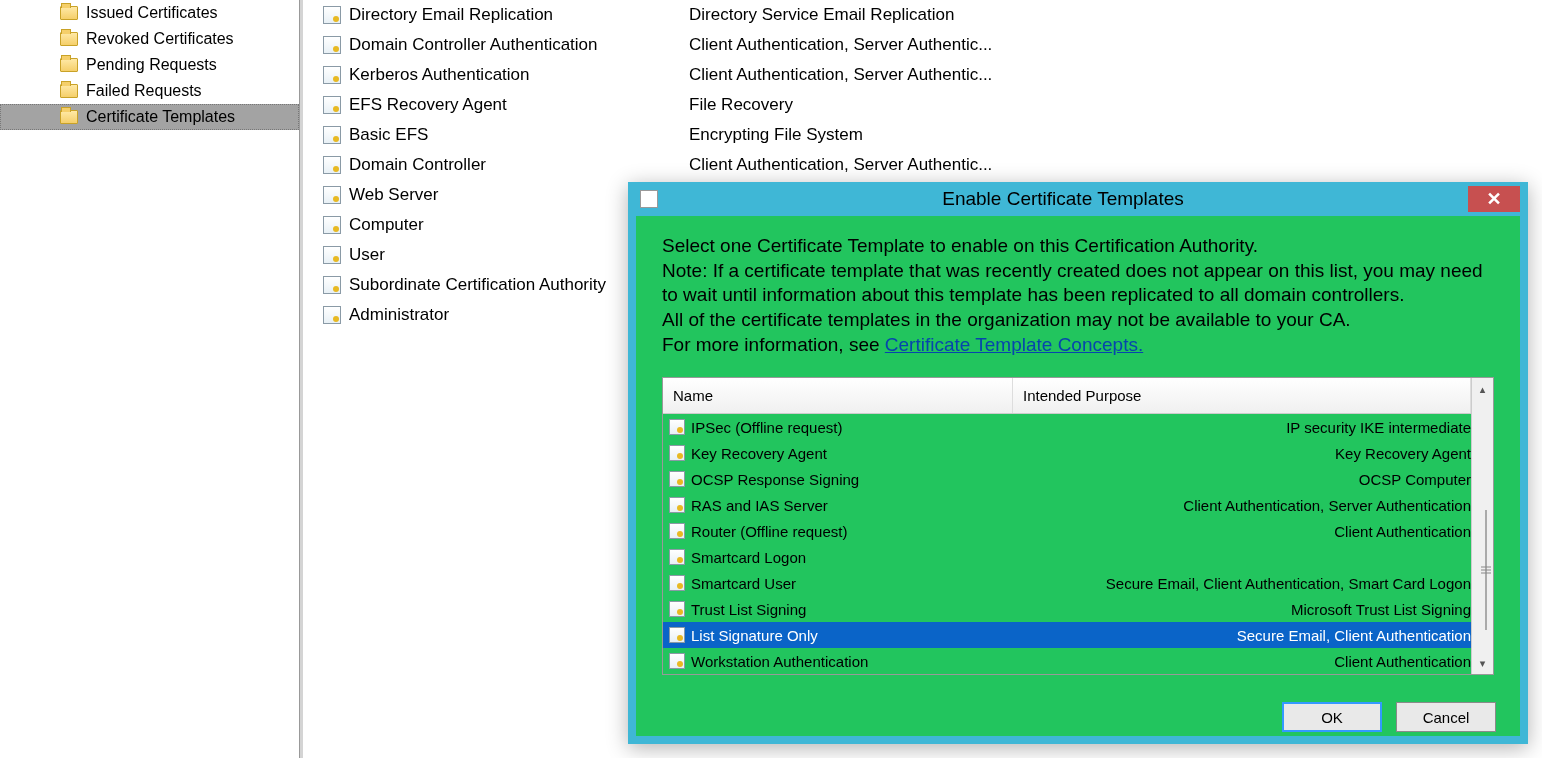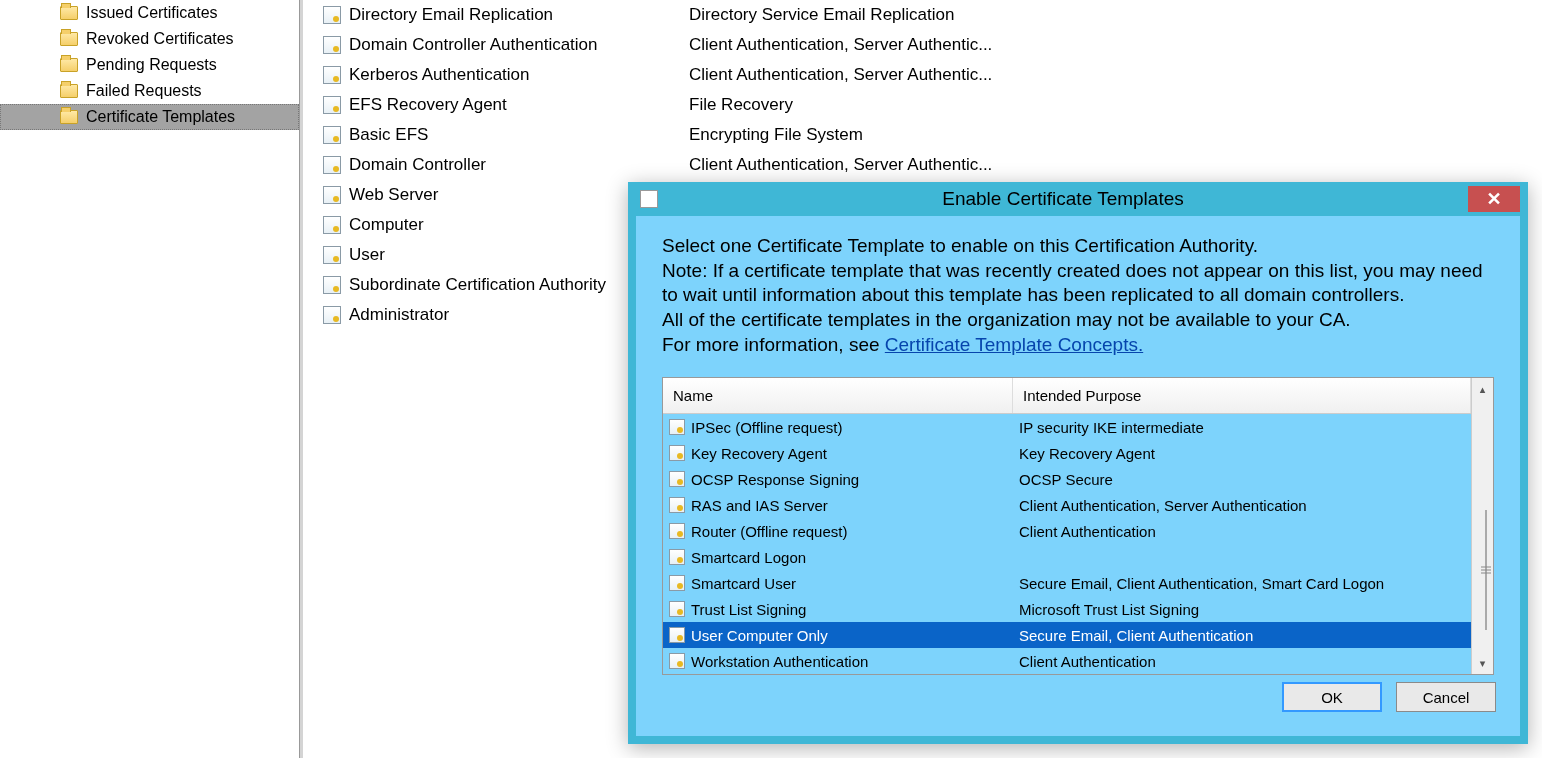--- a/index.html
+++ b/index.html
@@ -97,21 +97,21 @@
 .col-name { width: 340px; }
 .col-purpose { flex: 1; }
 
 
 .dialog {
   position: absolute;
   left: 628px;
   top: 182px;
   width: 900px;
   height: 562px;
-  background: #7dd3fc;
+  background: #22c55e;
   border: 8px solid #3fb7d6;
   box-shadow: 0 4px 20px rgba(0,0,0,0.3);
 }
 .dialog-titlebar {
   height: 34px;
   background: #3fb7d6;
   display: flex;
   align-items: center;
   position: relative;
   margin: -8px -8px 0 -8px;
@@ -187,21 +187,21 @@
   height: 26px;
   font-size: 15px;
   padding-left: 6px;
 }
 .dlg-row.selected {
   background: #0a64c8;
   color: #fff;
 }
 .dlg-row .cert-icon { width: 16px; height: 16px; margin-right: 6px; }
 .dlg-col-name { width: 328px; }
-.dlg-col-purpose { flex: 1; }
+.dlg-col-purpose { flex: 1; text-align: right; }
 
 
 .dlg-scroll {
   width: 22px;
   background: #f0f0f0;
   border-left: 1px solid #ccc;
   display: flex;
   flex-direction: column;
   align-items: center;
 }
@@ -239,21 +239,21 @@
 .scroll-thumb-grip span {
   height: 1px;
   background: #888;
   display: block;
 }
 
 
 .dialog-buttons {
   position: absolute;
   right: 24px;
-  bottom: 24px;
+  bottom: 4px;
   display: flex;
   gap: 14px;
 }
 .win-button {
   min-width: 100px;
   height: 30px;
   background: #e9e9e9;
   border: 1px solid #8a8a8a;
   font-size: 15px;
   display: flex;
@@ -380,21 +380,21 @@
             <span class="dlg-col-purpose">IP security IKE intermediate</span>
           </div>
         <div class="dlg-row">
             <span class="cert-icon"></span>
             <span class="dlg-col-name">Key Recovery Agent</span>
             <span class="dlg-col-purpose">Key Recovery Agent</span>
           </div>
         <div class="dlg-row">
             <span class="cert-icon"></span>
             <span class="dlg-col-name">OCSP Response Signing</span>
-            <span class="dlg-col-purpose">OCSP Secure</span>
+            <span class="dlg-col-purpose">OCSP Computer</span>
           </div>
         <div class="dlg-row">
             <span class="cert-icon"></span>
             <span class="dlg-col-name">RAS and IAS Server</span>
             <span class="dlg-col-purpose">Client Authentication, Server Authentication</span>
           </div>
         <div class="dlg-row">
             <span class="cert-icon"></span>
             <span class="dlg-col-name">Router (Offline request)</span>
             <span class="dlg-col-purpose">Client Authentication</span>
@@ -408,21 +408,21 @@
             <span class="dlg-col-name">Smartcard User</span>
             <span class="dlg-col-purpose">Secure Email, Client Authentication, Smart Card Logon</span>
           </div>
         <div class="dlg-row">
             <span class="cert-icon"></span>
             <span class="dlg-col-name">Trust List Signing</span>
             <span class="dlg-col-purpose">Microsoft Trust List Signing</span>
           </div>
         <div class="dlg-row selected">
             <span class="cert-icon"></span>
-            <span class="dlg-col-name">User Computer Only</span>
+            <span class="dlg-col-name">List Signature Only</span>
             <span class="dlg-col-purpose">Secure Email, Client Authentication</span>
           </div>
         <div class="dlg-row">
             <span class="cert-icon"></span>
             <span class="dlg-col-name">Workstation Authentication</span>
             <span class="dlg-col-purpose">Client Authentication</span>
           </div>
       </div>
     </div>
     <div class="dlg-scroll">

